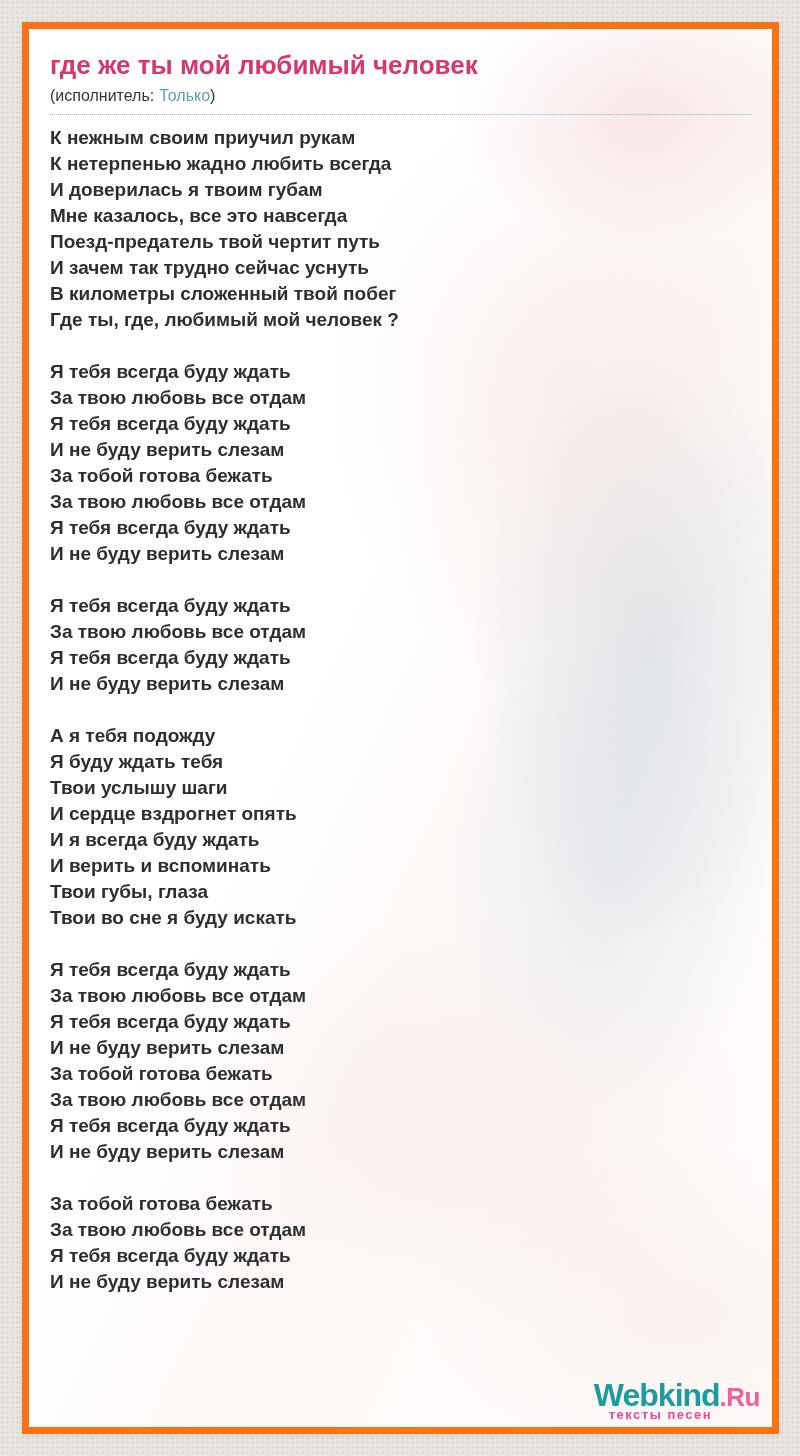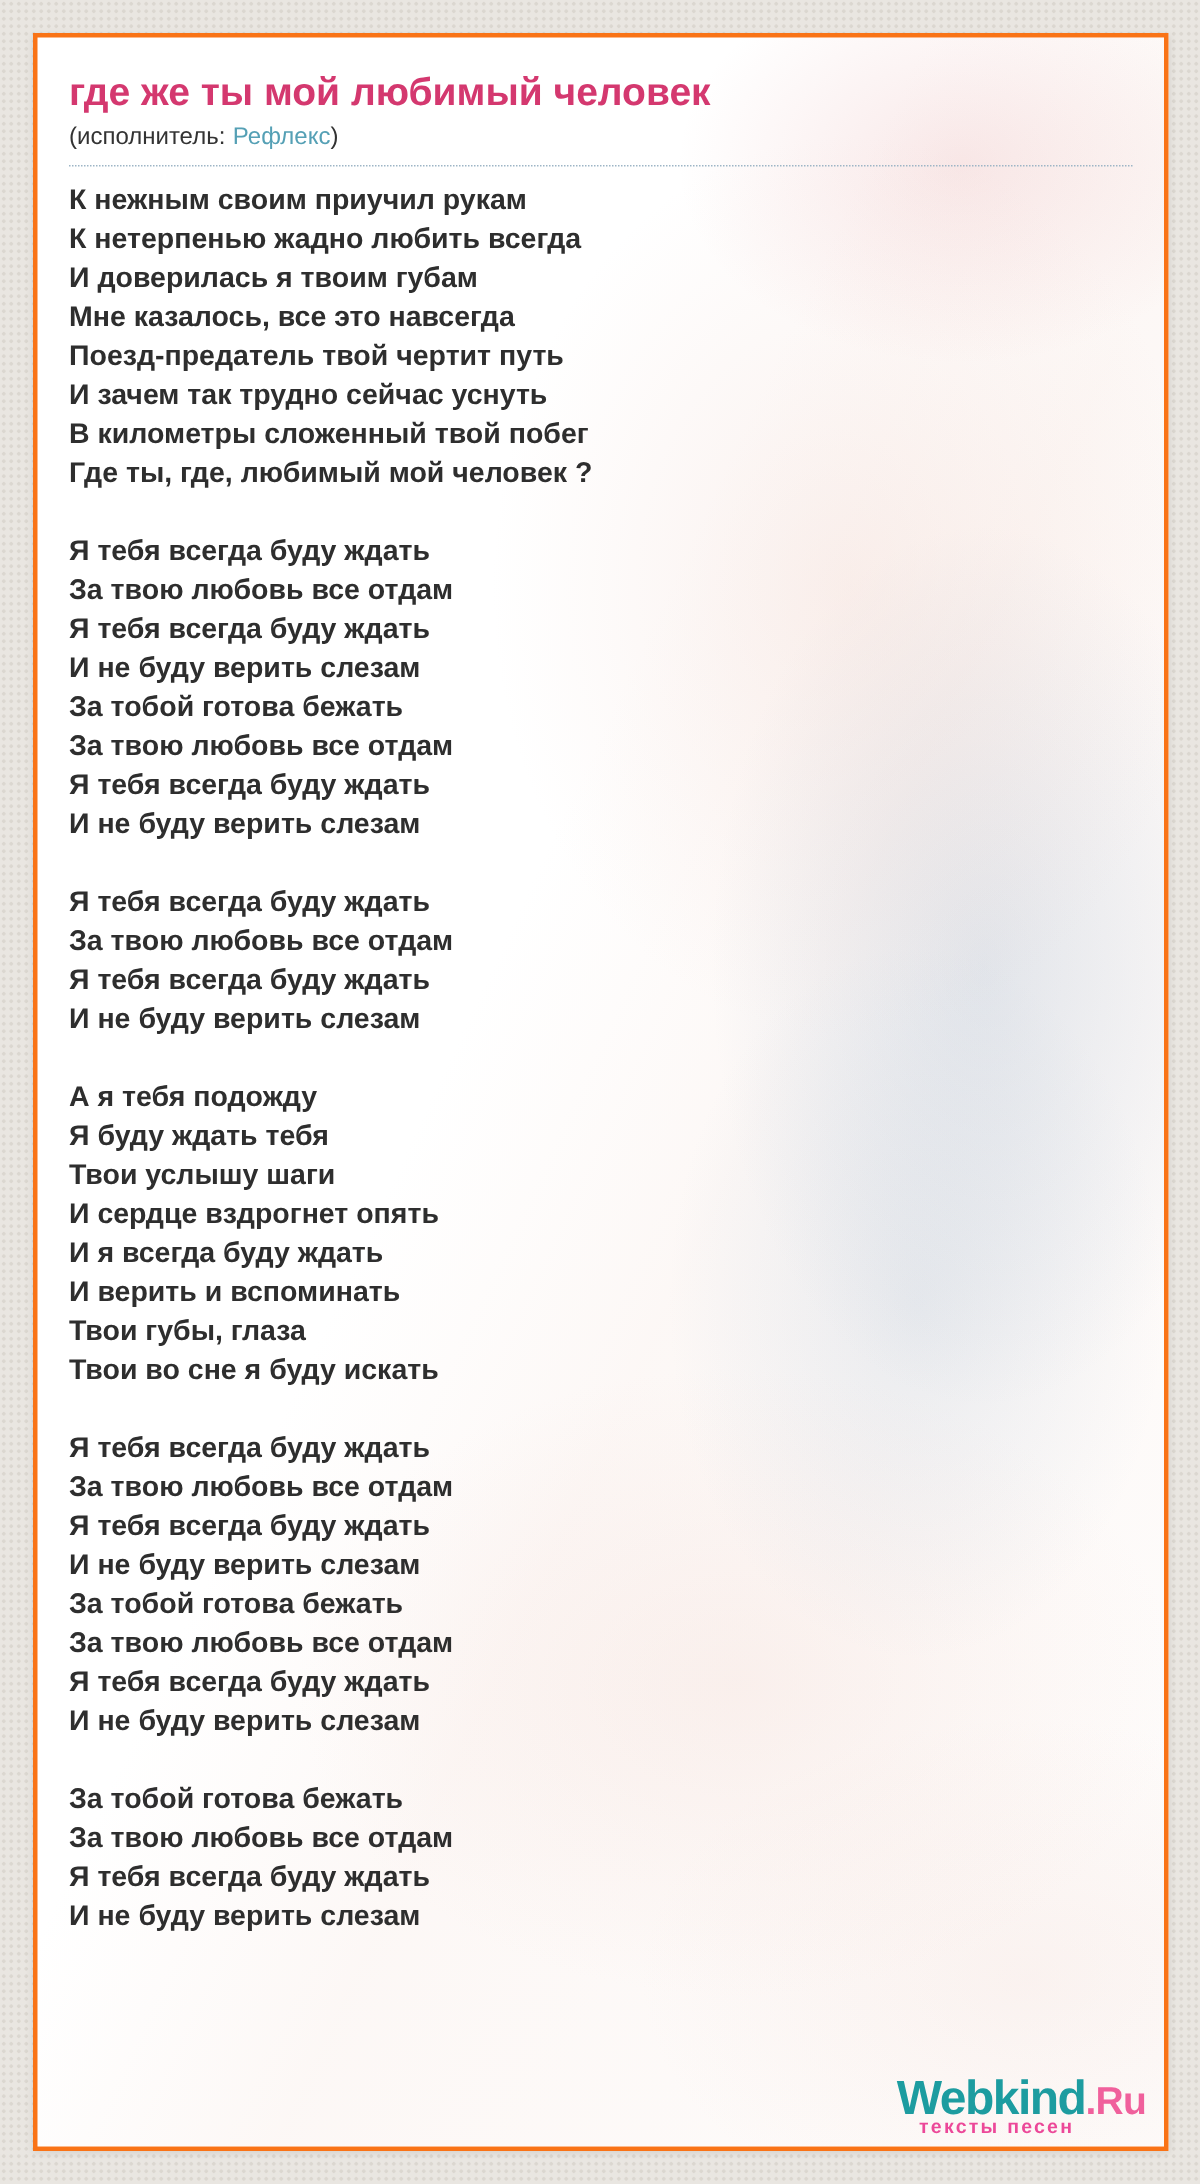--- a/index.html
+++ b/index.html
@@ -9,21 +9,21 @@
     background-color: #e9e6e1;
     background-image: radial-gradient(rgba(155,145,130,0.18) 1px, transparent 1.3px);
     background-size: 5px 5px;
     position: relative;
   }
   .card {
     position: absolute;
     left: 22px; top: 22px;
     width: 757px; height: 1412px;
     background: #ffffff;
-    border: 3px solid #f97316;
+    border: 7px solid #f97316;
     box-shadow: 0 1px 5px rgba(0,0,0,0.10);
     overflow: hidden;
   }
   
   .photo-bg {
     position: absolute; inset: 0;
     pointer-events: none;
     background:
       radial-gradient(ellipse 270px 190px at 82% 6%,  rgba(226,150,150,0.22), transparent 70%),
       radial-gradient(ellipse 340px 430px at 72% 26%, rgba(238,206,196,0.30), transparent 70%),
@@ -101,21 +101,21 @@
 </head>
 <body>
 
 <div class="card">
   <div class="photo-bg"></div>
 
   <div class="content">
     <h1 class="page-title">где же ты мой любимый человек</h1>
 
     <div class="artist-row">
-      <span>(исполнитель:</span><a class="artist-link" href="#">Рефлекс</a><span>)</span>
+      <span>(исполнитель:</span><a class="artist-link" href="#">Только</a><span>)</span>
     </div>
 
     <div class="lyrics">
         <p>К нежным своим приучил рукам<br>К нетерпенью жадно любить всегда<br>И доверилась я твоим губам<br>Мне казалось, все это навсегда<br>Поезд-предатель твой чертит путь<br>И зачем так трудно сейчас уснуть<br>В километры сложенный твой побег<br>Где ты, где, любимый мой человек ?</p>
         <p>Я тебя всегда буду ждать<br>За твою любовь все отдам<br>Я тебя всегда буду ждать<br>И не буду верить слезам<br>За тобой готова бежать<br>За твою любовь все отдам<br>Я тебя всегда буду ждать<br>И не буду верить слезам</p>
         <p>Я тебя всегда буду ждать<br>За твою любовь все отдам<br>Я тебя всегда буду ждать<br>И не буду верить слезам</p>
         <p>А я тебя подожду<br>Я буду ждать тебя<br>Твои услышу шаги<br>И сердце вздрогнет опять<br>И я всегда буду ждать<br>И верить и вспоминать<br>Твои губы, глаза<br>Твои во сне я буду искать</p>
         <p>Я тебя всегда буду ждать<br>За твою любовь все отдам<br>Я тебя всегда буду ждать<br>И не буду верить слезам<br>За тобой готова бежать<br>За твою любовь все отдам<br>Я тебя всегда буду ждать<br>И не буду верить слезам</p>
         <p>За тобой готова бежать<br>За твою любовь все отдам<br>Я тебя всегда буду ждать<br>И не буду верить слезам</p>
       </div>

